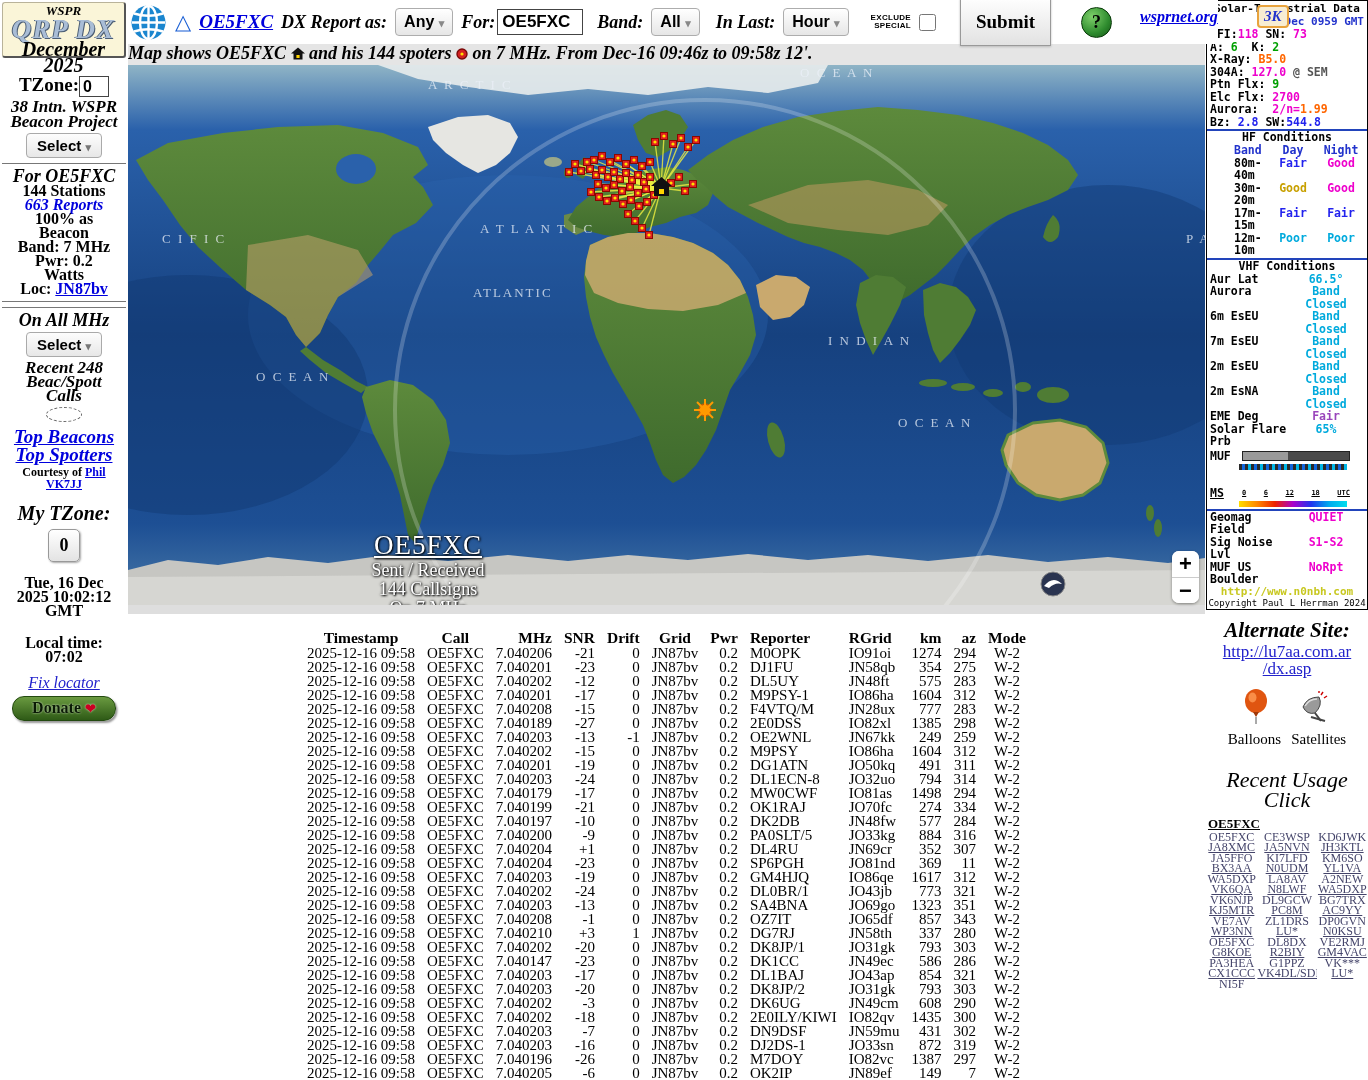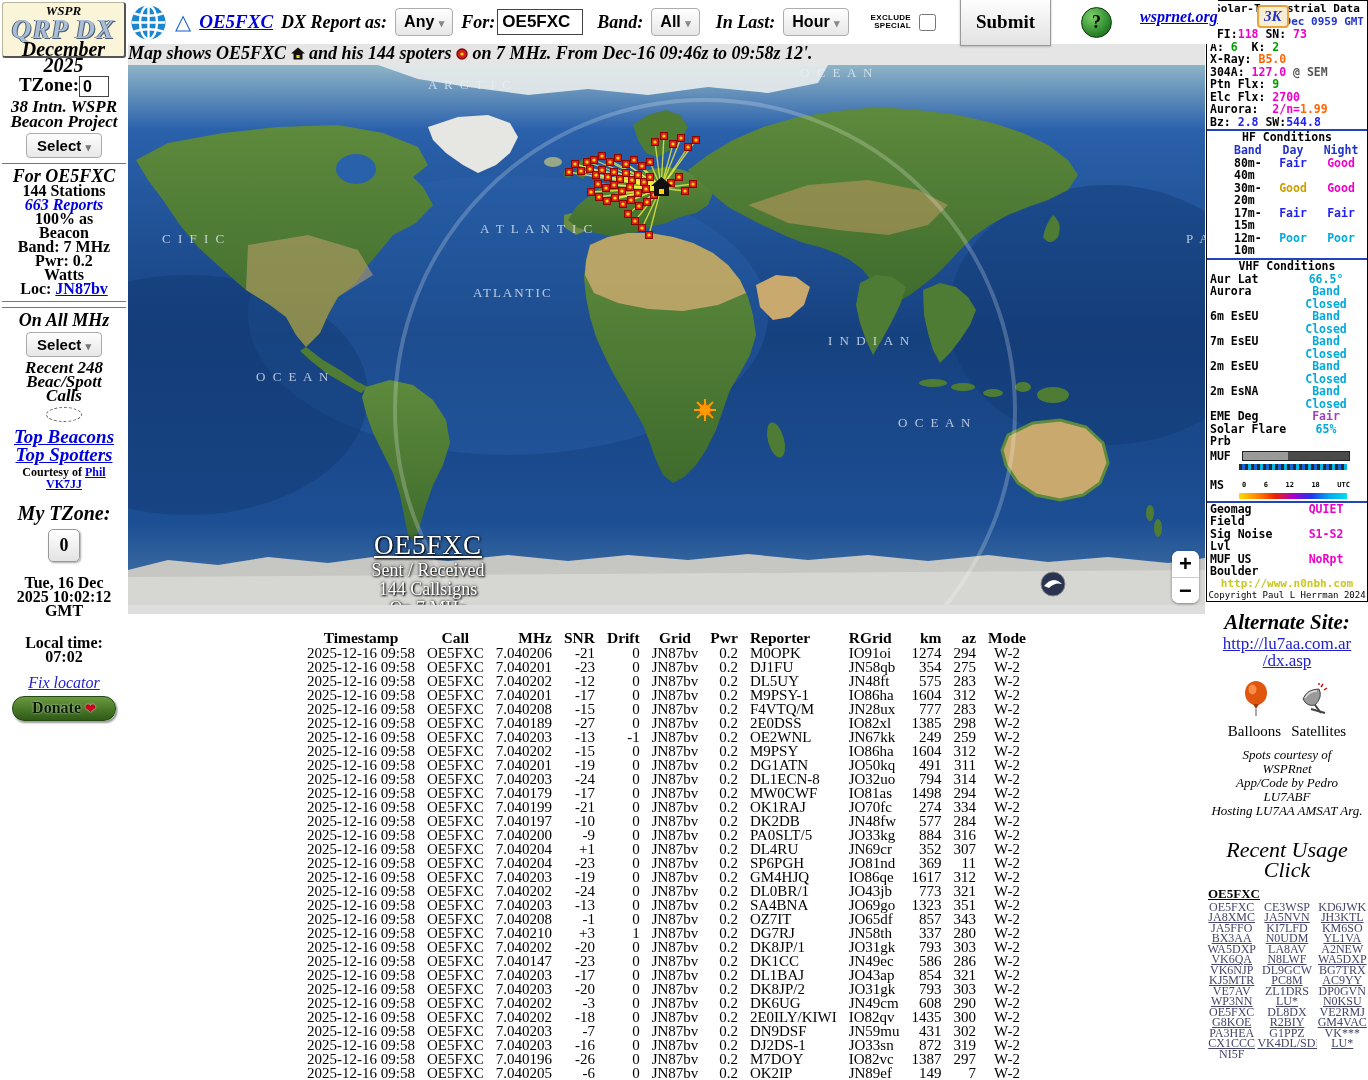--- a/index.html
+++ b/index.html
@@ -676,21 +676,21 @@
           <div class="vhf-row">
             <span class="l">Solar Flare Prb</span>
             <span class="v" style="color: rgb(0, 170, 221);">65%</span>
           </div>
         </div>
       <div class="muf-row">
         <span class="muf-lbl">MUF</span>
         <span class="muf-bar"></span>
       </div>
       <div class="muf-ticks"></div>
-      <div class="muf-row" style="padding-top:8px;">
+      <div class="muf-row" style="padding-top:16px;text-decoration:underline;">
         <span class="muf-lbl">MS</span>
         <span id="ms-scale-nums" class="ms-scale" style="margin-left:0;">
             <span>0</span>
             <span>6</span>
             <span>12</span>
             <span>18</span>
             <span>UTC</span>
           </span>
       </div>
       <div class="ms-bar"></div>
@@ -733,27 +733,20 @@
             <line x1="27" y1="7" x2="30" y2="5"></line>
             <line x1="22" y1="2" x2="22" y2="0"></line>
           </g>
       </svg>
     </div>
     <div class="icon-lbls">
       <span>Balloons</span>
       <span>Satellites</span>
     </div>
 
-    <div class="credit">
-      <div>Spots courtesy of</div>
-      <div>WSPRnet</div>
-      <div>App/Code by Pedro</div>
-      <div>LU7ABF</div>
-      <div>Hosting LU7AA AMSAT Arg.</div>
-    </div>
 
     <div class="usage-h">
       <div>Recent Usage</div>
       <div>Click</div>
     </div>
     <span class="usage-head-call">OE5FXC</span>
     <div class="ugrid" id="usage-grid">
         <a class="ucall">OE5FXC</a>
         <a class="ucall">CE3WSP</a>
         <a class="ucall">KD6JWK</a>

